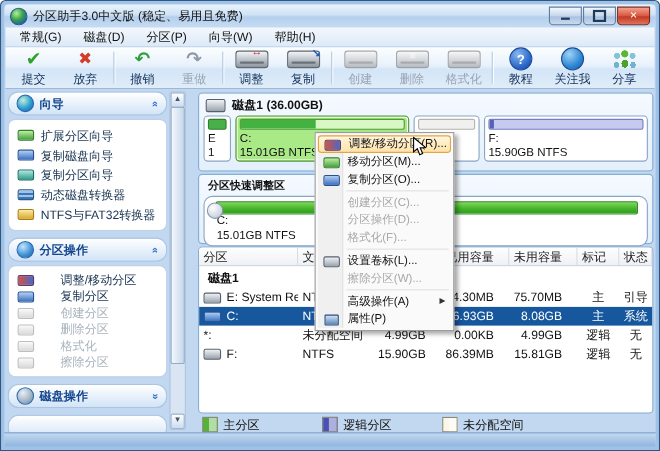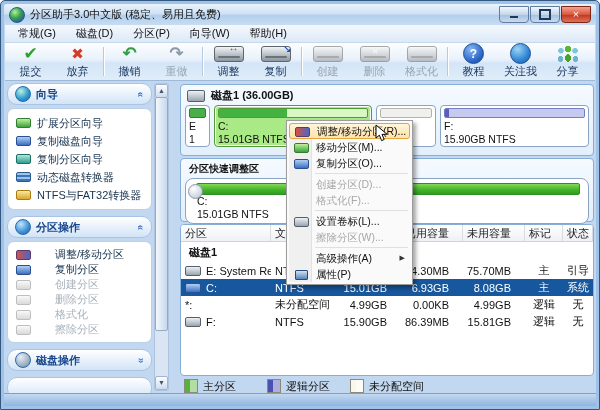--- a/index.html
+++ b/index.html
@@ -132,21 +132,21 @@
   .trow{display:flex;height:17px;align-items:center;font-size:11px;color:#111;}
   .trow .td{padding:0 4px;white-space:nowrap;overflow:hidden;box-sizing:border-box;display:flex;align-items:center;gap:5px;}
   .num{justify-content:flex-end;padding-right:14px !important;}
   .ctr{justify-content:center;}
   .c1{width:90px;} .c2{width:68px;} .c3{width:62px;} .c4{width:62px;} .c5{width:62px;} .c6{width:38px;} .c7{flex:1;}
   .group-row{height:20px;display:flex;align-items:center;font-weight:bold;font-size:11px;padding-left:8px;color:#111;}
   .trow.sel{background:#17579d;color:#fff;}
   .trow .mini-disk{width:14px;height:8px;}
   
   .legend{position:absolute;left:4px;right:0;top:296px;height:16px;display:flex;align-items:center;gap:0;font-size:11px;color:#111;}
-  .lg-item{display:flex;align-items:center;gap:5px;width:83px;}
+  .lg-item{display:flex;align-items:center;gap:5px;width:109px;}
   .lg-sq{width:12px;height:12px;border:1px solid #8a8a7a;position:relative;}
   .lg-sq::after{content:"";position:absolute;right:0;top:0;bottom:0;width:55%;background:rgba(255,255,255,.55);}
   
   .statusbar{position:absolute;left:3px;right:3px;bottom:3px;height:12px;
     background:linear-gradient(#c3d9f0,#8fb5de);border-top:1px solid #7aa0cc;}
   
   .ctx{position:absolute;left:285px;top:119px;width:121px;background:#fafafa;border:1px solid #9c9c9c;
     box-shadow:3px 3px 4px rgba(0,0,0,.35);padding:2px;z-index:20;}
   .ctx::before{content:"";position:absolute;left:2px;top:2px;bottom:2px;width:22px;background:#f0f0f0;border-right:1px solid #e2e2e2;}
   .mi{position:relative;height:16px;line-height:16px;font-size:10.5px;color:#111;padding-left:27px;white-space:nowrap;}
@@ -497,21 +497,22 @@
     </div>
     <div class="mi">
       <span class="mini-disk md-green"></span>
       <span>移动分区(M)...</span>
     </div>
     <div class="mi">
       <span class="mini-disk md-blue"></span>
       <span>复制分区(O)...</span>
     </div>
     <div class="msep"></div>
-    <div class="mi dis"><span>创建分区(D)...</span></div>
+    <div class="mi dis"><span>创建分区(C)...</span></div>
+    <div class="mi dis"><span>分区操作(D)...</span></div>
     <div class="mi dis"><span>格式化(F)...</span></div>
     <div class="msep"></div>
     <div class="mi">
       <span class="mini-disk"></span>
       <span>设置卷标(L)...</span>
     </div>
     <div class="mi dis"><span>擦除分区(W)...</span></div>
     <div class="msep"></div>
     <div class="mi">
       <span>高级操作(A)</span>

